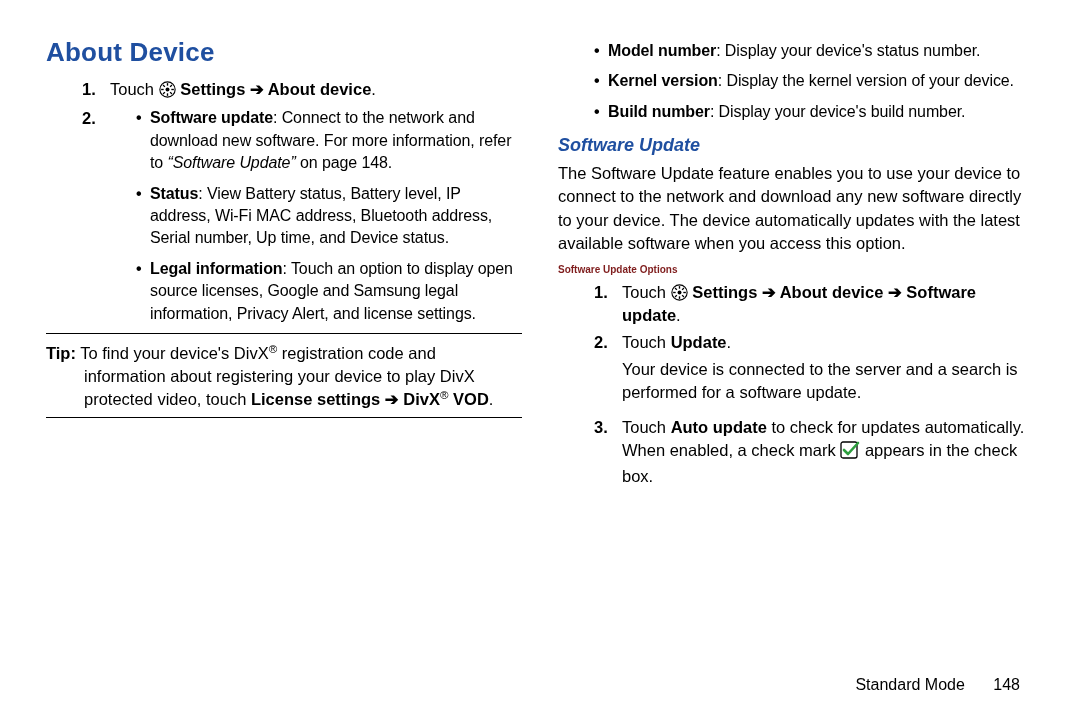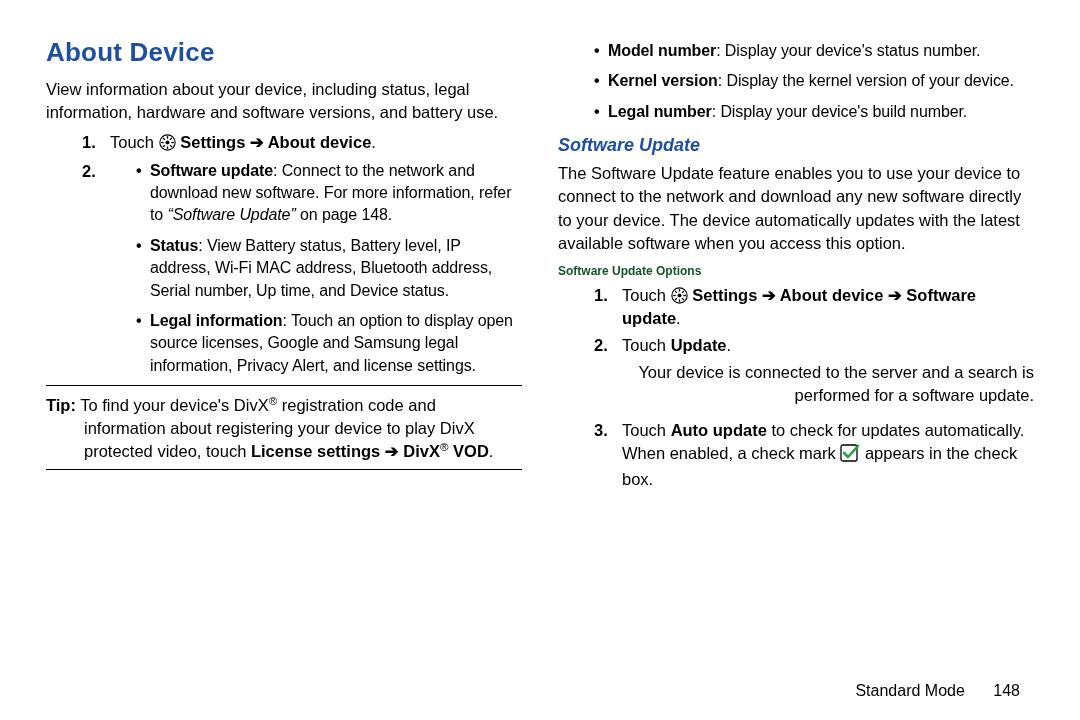--- a/index.html
+++ b/index.html
@@ -36,23 +36,23 @@
     letter-spacing: 0.2px;
   }
   h2.sub {
     color: #1f4fa0;
     font-style: italic;
     font-weight: 900;
     font-size: 18px;
     margin: 10px 0 4px 0;
   }
   h3.subsub {
-    color: #14532d;
+    color: #7f1d1d;
     font-weight: 900;
-    font-size: 12px;
+    font-size: 10px;
     margin: 8px 0 2px 0;
   }
   p.body {
     margin: 2px 0 6px 0;
   }
   ol.steps {
     list-style: none;
     padding: 0;
     margin: 4px 0 0 36px;
   }
@@ -113,35 +113,34 @@
     display: inline-block;
     width: 17px; height: 17px;
     vertical-align: -3px;
   }
   .checkmark {
     display: inline-block;
     vertical-align: -3px;
   }
   .footer {
     position: absolute;
-    bottom: 20px;
+    bottom: 26px;
     right: 60px;
     font-size: 16px;
   }
   .footer .pg { margin-left: 24px; }
   .arrow { font-family: Arial, sans-serif; }
-  .step-extra { margin: 4px 0 12px 0; text-align: right; }
+  .step-extra { margin: 4px 0 12px 0; }
 </style>
 </head>
 <body>
 
 <div class="page">
   <div class="col">
     <h1 class="section">About Device</h1>
-    <p class="body">View information about your device, including status, legal information, hardware and software versions, and battery use.</p>
 
     <ol class="steps">
       <li>
         <span class="num b">1.</span>
         <span>Touch </span>
         <span class="gear">
           <svg viewBox="0 0 20 20" width="17" height="17">
               <circle cx="10" cy="10" r="9" fill="none" stroke="#000" stroke-width="1.3"></circle>
               <g fill="#000">
                 <circle cx="10" cy="10" r="2.3"></circle>
@@ -176,21 +175,21 @@
         <span class="b">Tip:</span><span> To find your device's DivX</span><sup>®</sup><span> registration code and information about registering your device to play DivX protected video, touch </span><span class="b">License settings </span><span class="b arrow">➔</span><span class="b"> DivX</span><sup>®</sup><span class="b"> VOD</span><span>.</span>
       </div>
     </div>
     <hr class="sep">
   </div>
 
   <div class="col">
     <ul class="bullets topcol cond" style="margin-left:36px;">
       <li><span class="b">Model number</span><span>: Display your device's status number.</span></li>
       <li><span class="b">Kernel version</span><span>: Display the kernel version of your device.</span></li>
-      <li><span class="b">Legal number</span><span>: Display your device's build number.</span></li>
+      <li><span class="b">Build number</span><span>: Display your device's build number.</span></li>
     </ul>
 
     <h2 class="sub">Software Update</h2>
     <p class="body">The Software Update feature enables you to use your device to connect to the network and download any new software directly to your device. The device automatically updates with the latest available software when you access this option.</p>
 
     <h3 class="subsub">Software Update Options</h3>
 
     <ol class="steps">
       <li>
         <span class="num b">1.</span>

